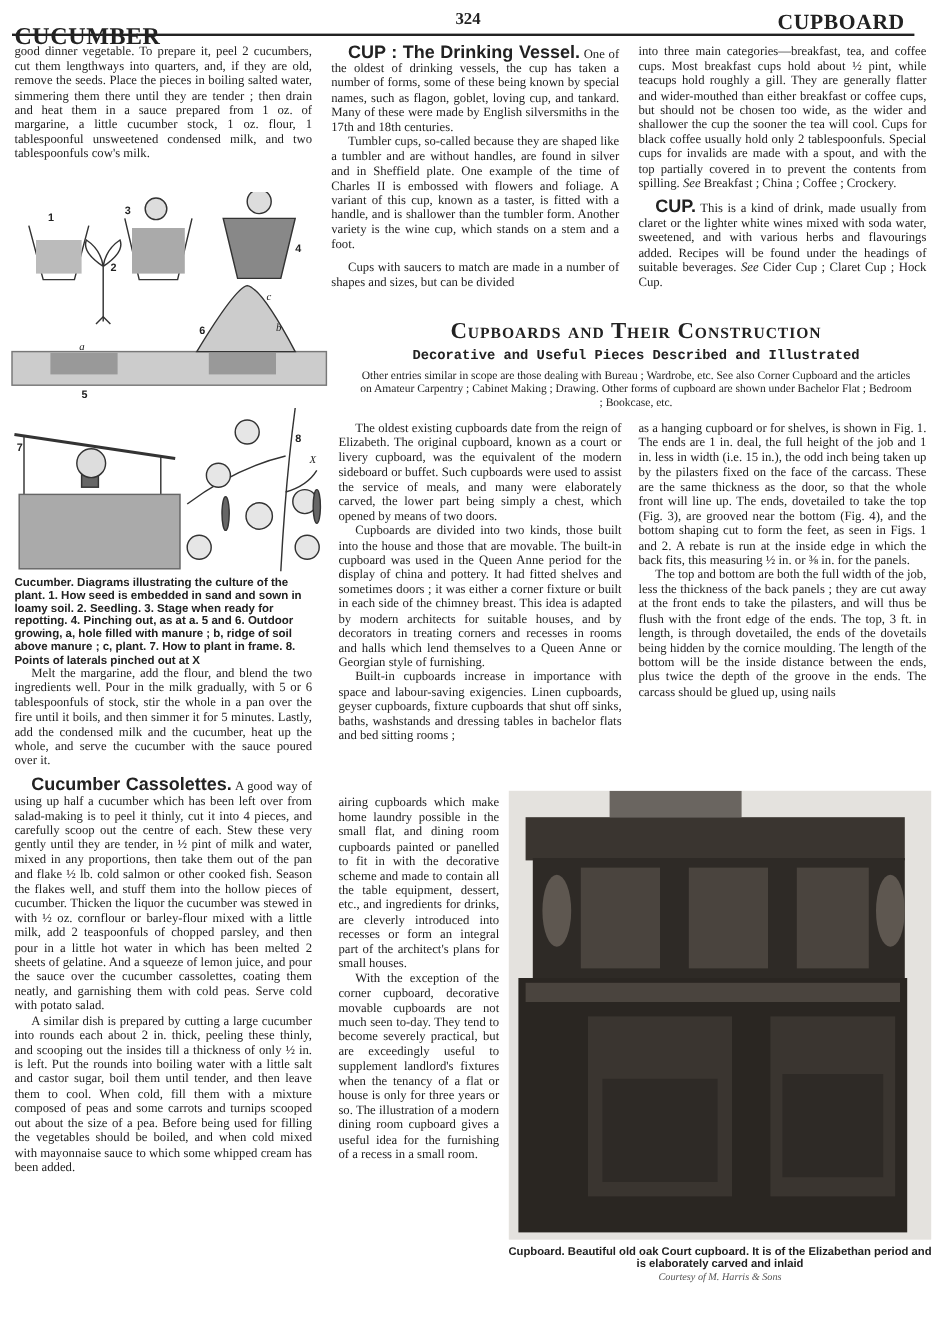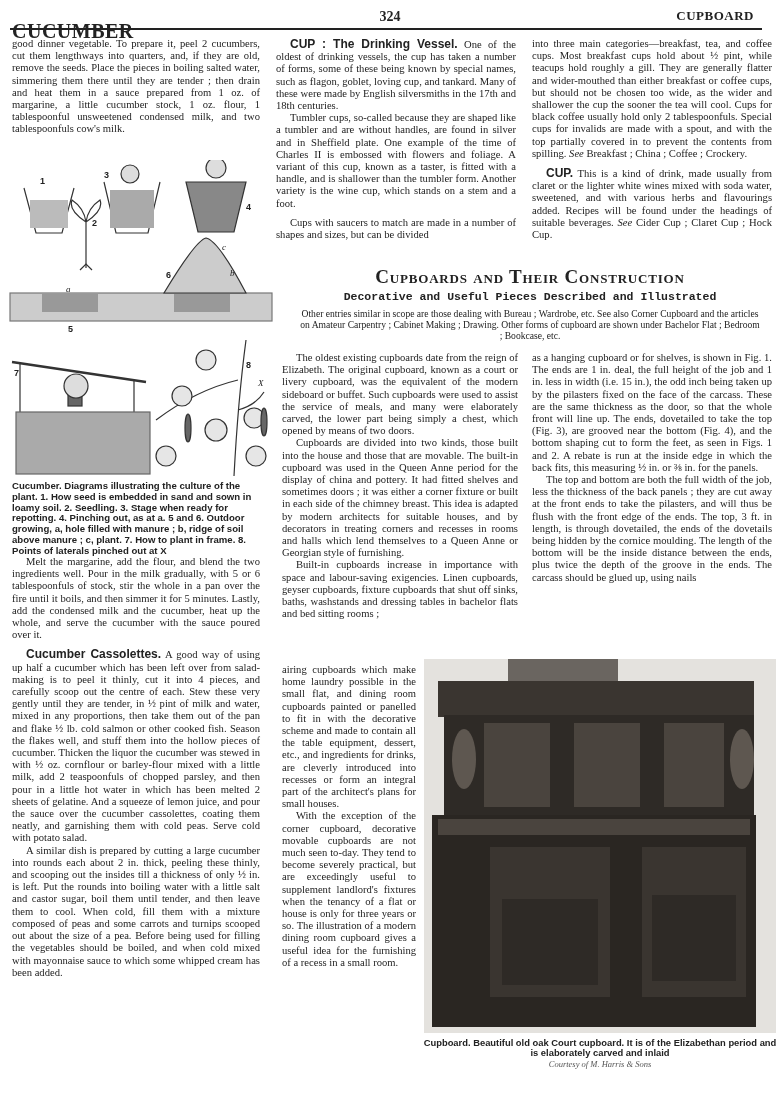--- a/index.html
+++ b/index.html
@@ -1,26 +1,26 @@
 <!DOCTYPE html>
 <html><head>
 <meta charset="utf-8">
 <style>
   html,body{margin:0;padding:0;background:#fff;}
   body{width:780px;height:1098px;position:relative;overflow:hidden;font-family:"DejaVu Serif",serif;color:#222;}
   .hdr{position:absolute;top:4px;left:0;width:780px;height:24px;}
   .hdr .l{position:absolute;left:12px;top:16px;font-family:"Liberation Serif",serif;font-weight:bold;font-size:20px;letter-spacing:0.5px;}
   .hdr .c{position:absolute;left:0;width:780px;text-align:center;top:5px;font-family:"Liberation Serif",serif;font-weight:bold;font-size:14px;}
-  .hdr .r{position:absolute;right:26px;top:4px;font-family:"Liberation Serif",serif;font-weight:bold;font-size:13px;letter-spacing:0.5px;}
+  .hdr .r{position:absolute;right:26px;top:4px;font-family:"Liberation Serif",serif;font-weight:bold;font-size:18px;letter-spacing:0.5px;}
   .rule{position:absolute;top:28px;left:10px;width:752px;height:2px;background:#222;}
   .col{position:absolute;font-size:10.6px;line-height:12.2px;text-align:justify;font-family:"Liberation Serif",serif;}
   .col p{margin:0;text-indent:14px;}
   .col p.noind{text-indent:0;}
   .col p.gap{margin-top:7px;}
-  b.run{font-family:"Liberation Sans",sans-serif;font-weight:bold;font-size:12px;}
+  b.run{font-family:"Liberation Sans",sans-serif;font-weight:bold;font-size:15px;}
   .cap{font-family:"Liberation Sans",sans-serif;font-weight:bold;font-size:9.6px;line-height:10.8px;text-align:left;}
   .title{position:absolute;left:280px;top:266px;width:500px;text-align:center;}
   .title .t1{font-family:"Liberation Serif",serif;font-weight:bold;font-size:19px;font-variant:small-caps;letter-spacing:0.8px;}
   .title .t2{font-family:Liberation Mono, monospace;font-weight:bold;font-size:11.5px;margin-top:2px;}
   .title .t3{font-family:"Liberation Serif",serif;font-size:9.6px;line-height:11.2px;margin-top:5px;padding:0 18px;}
   .illus{position:absolute;}
   .photo{position:absolute;left:424px;top:659px;width:352px;height:374px;background:#e8e6e2;}
   .photocap{position:absolute;left:420px;top:1038px;width:360px;text-align:center;font-family:"Liberation Sans",sans-serif;font-weight:bold;font-size:9.4px;line-height:10.4px;}
   .credit{font-family:"Liberation Serif",serif;font-style:italic;font-weight:normal;font-size:8.5px;color:#555;}
   i{font-style:italic;}

